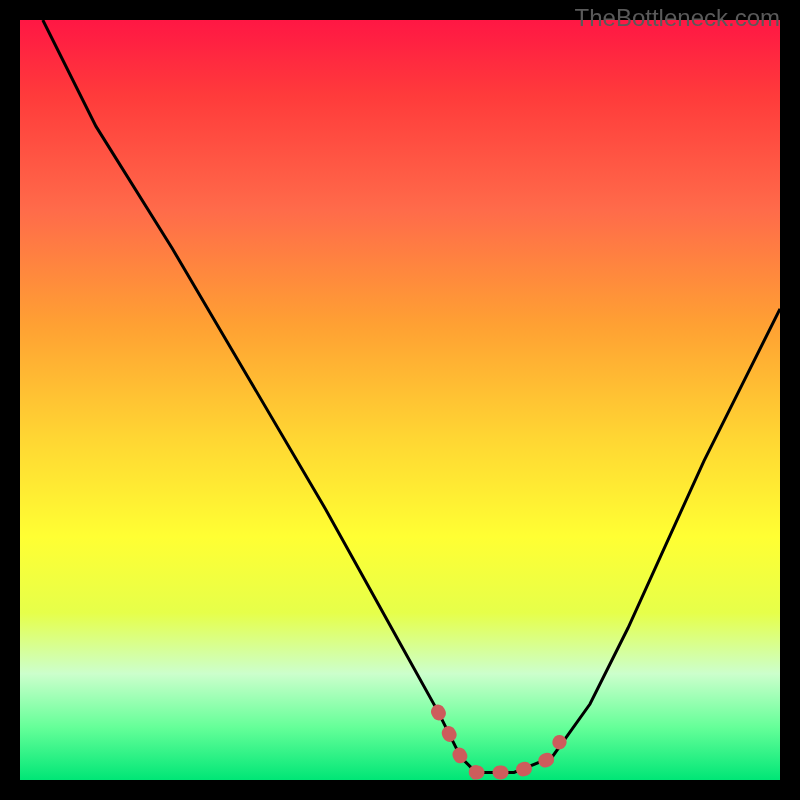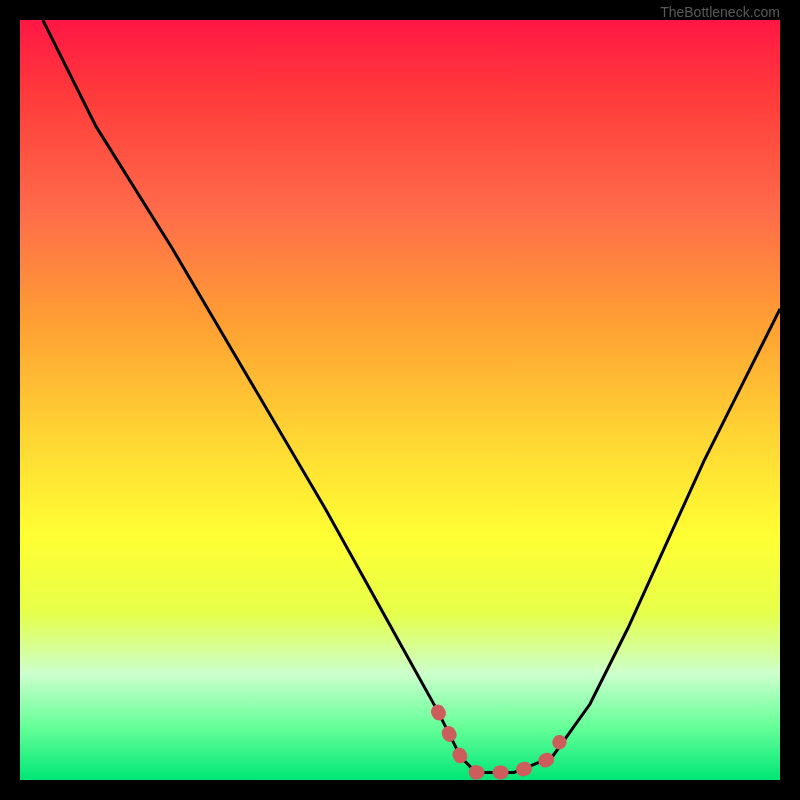--- a/index.html
+++ b/index.html
@@ -25,21 +25,21 @@
     left: 0;
     top: 0;
     width: 760px;
     height: 760px;
   }
   .watermark {
     position: absolute;
     top: 4px;
     right: 20px;
     color: #5a5a5a;
-    font-size: 14px;
+    font-size: 24px;
     font-weight: 500;
     z-index: 10;
   }
 </style>
 </head>
 <body>
 
 <div class="watermark">TheBottleneck.com</div>
 
 <div class="frame">

